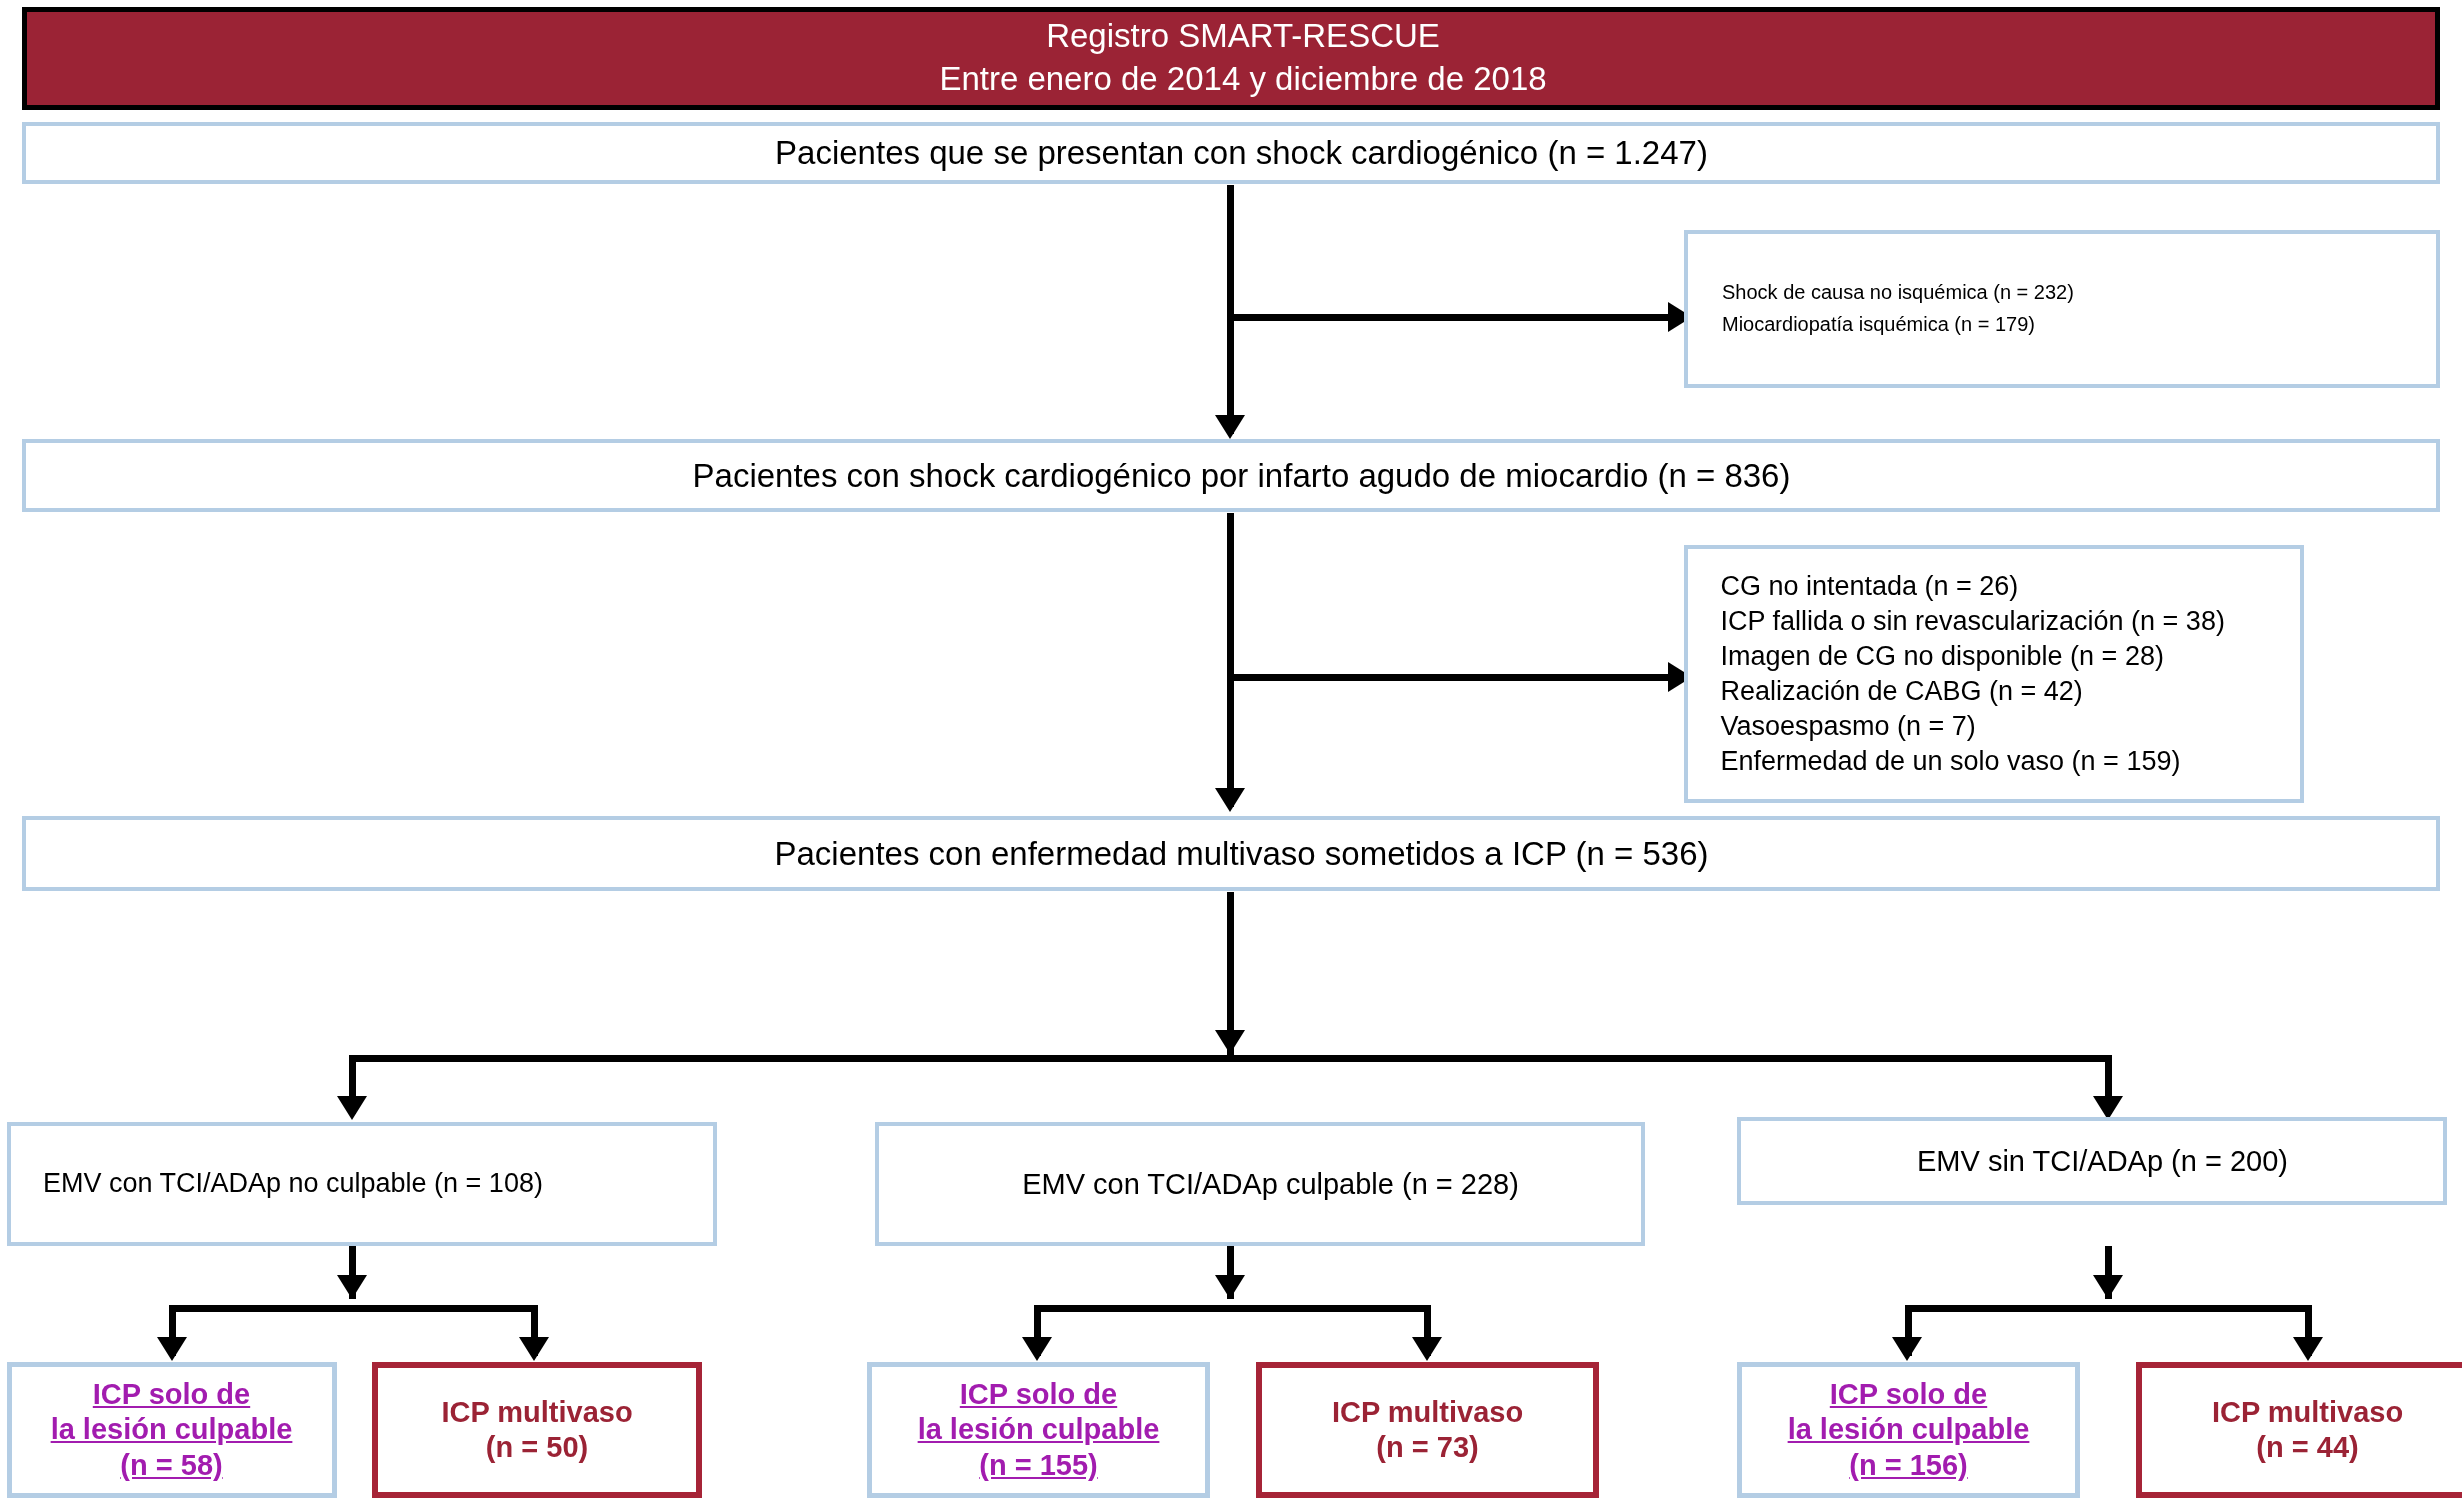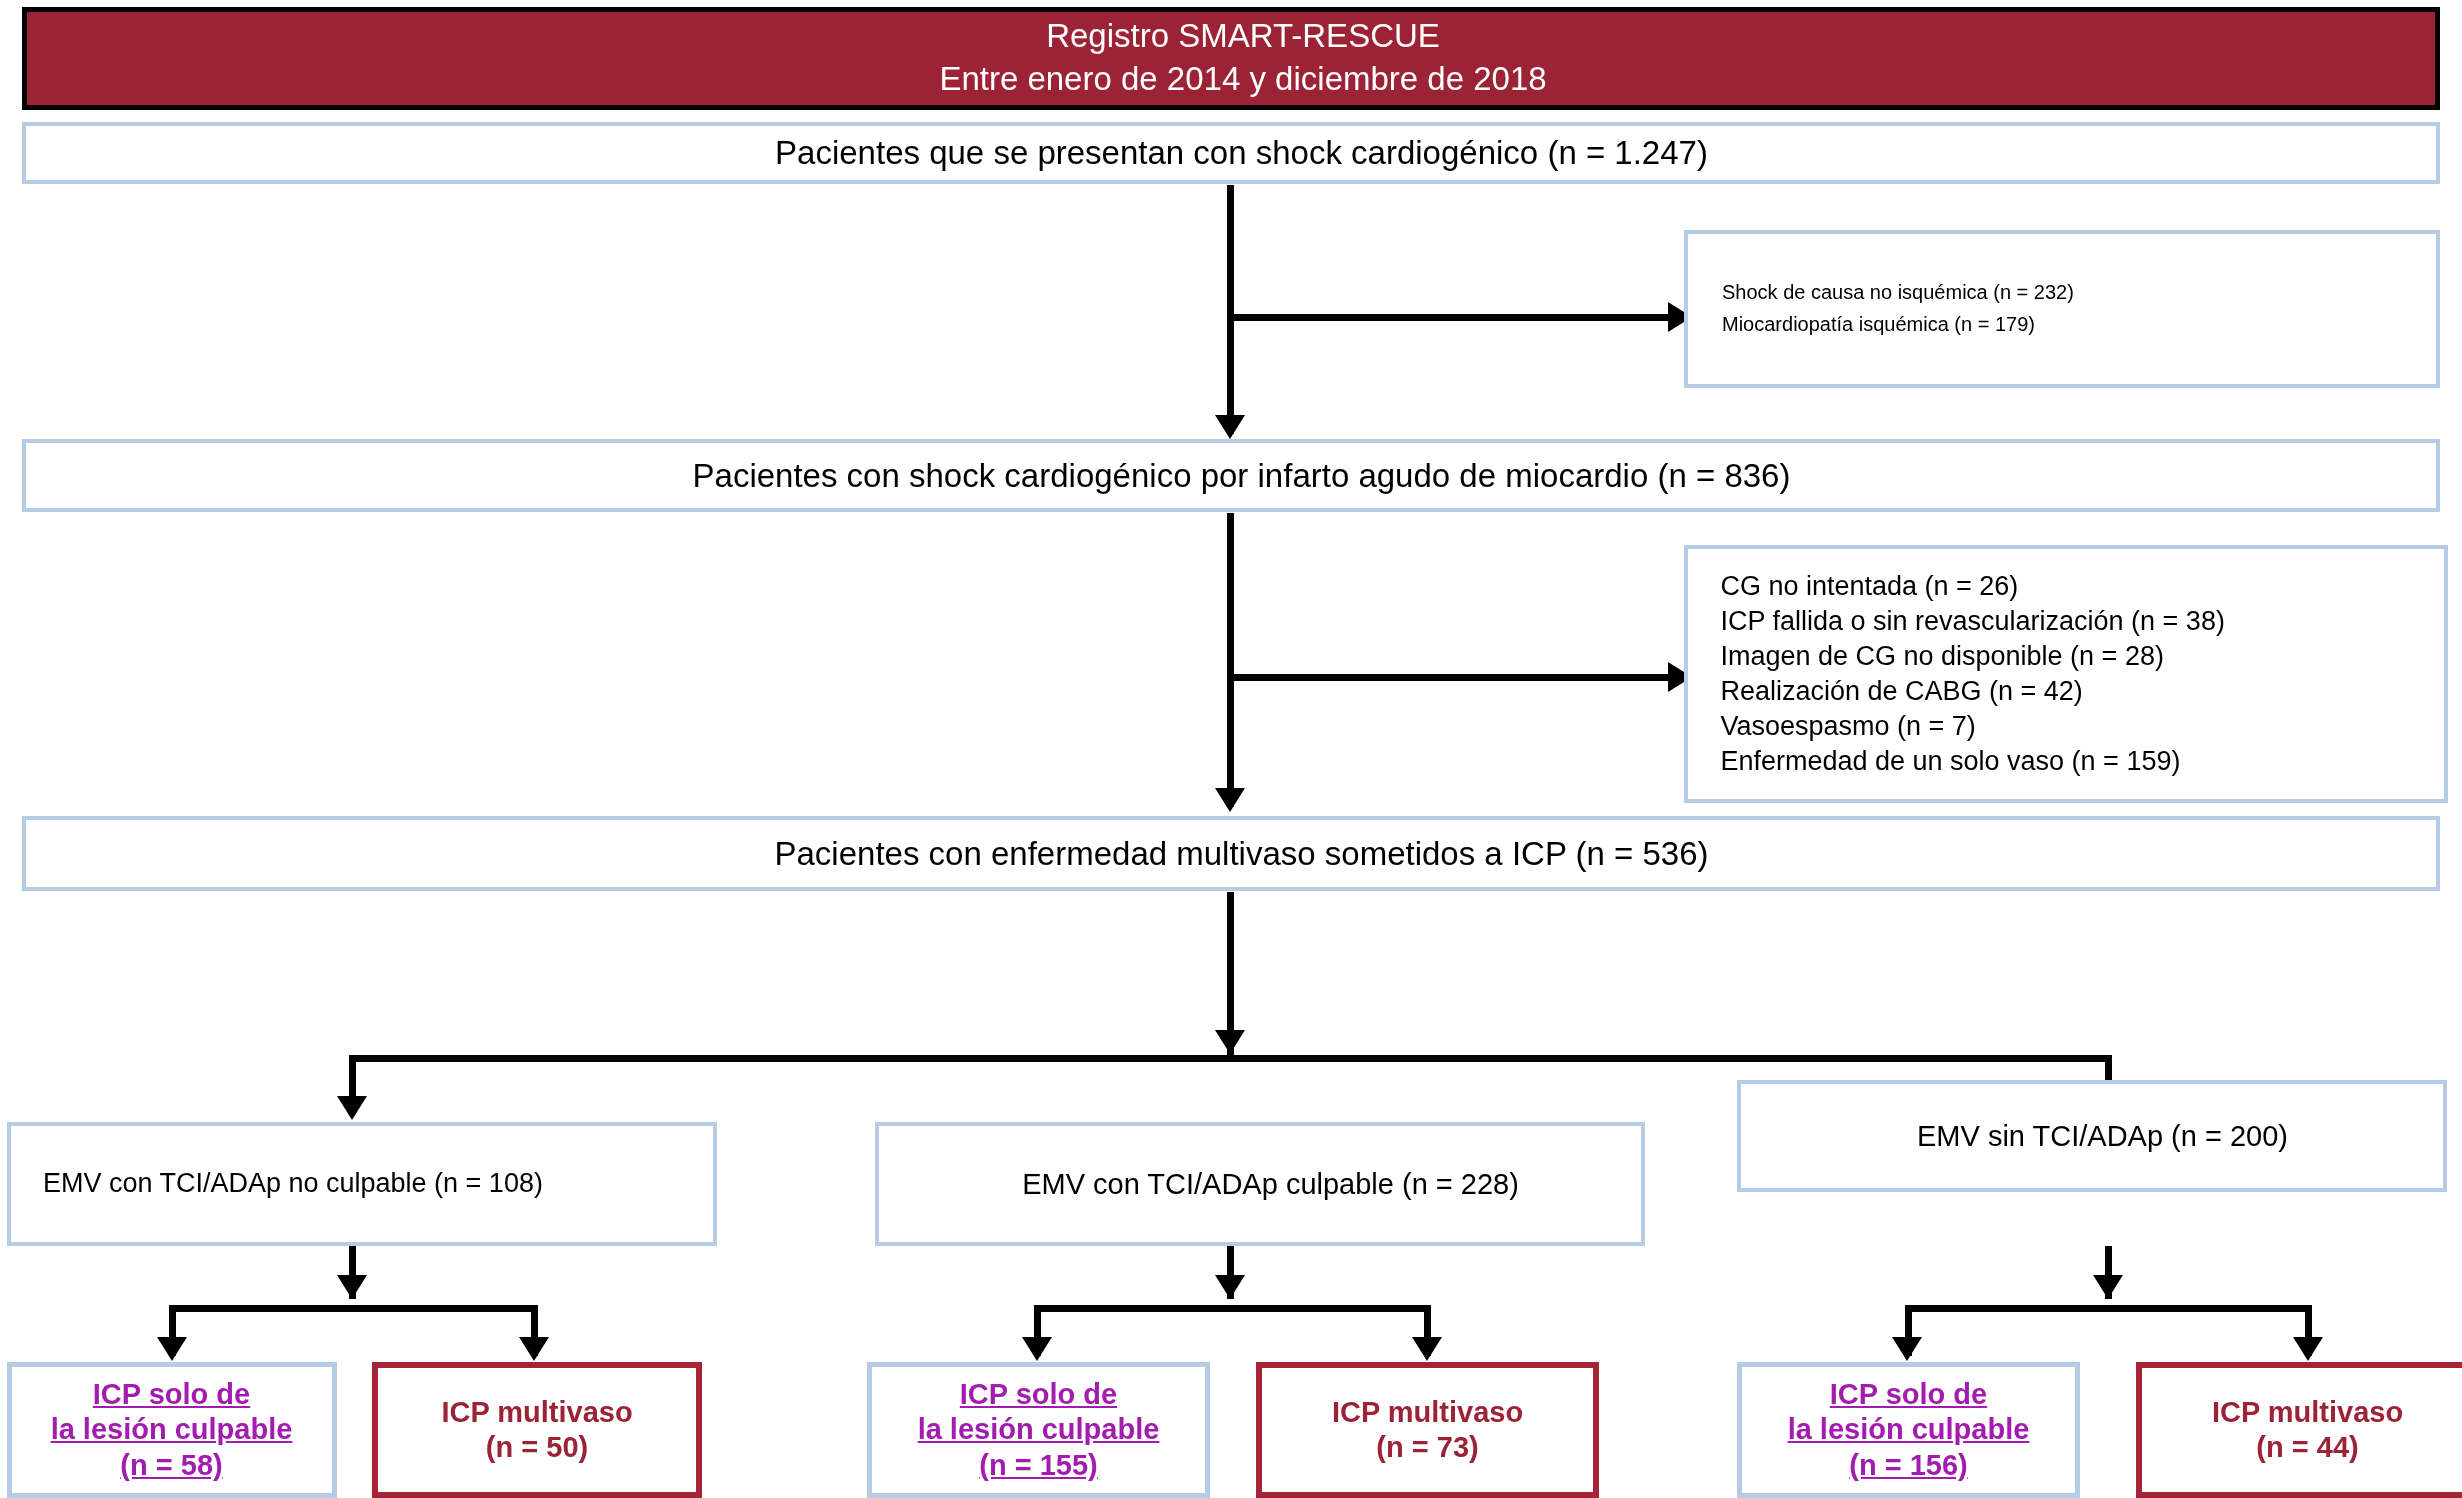--- a/index.html
+++ b/index.html
@@ -71,21 +71,21 @@
   <div class="box blue ctr" style="left:22px;top:439px;width:2418px;height:73px;">
     <div class="txt">Pacientes con shock cardiogénico por infarto agudo de miocardio (n = 836)</div>
   </div>
 
   <div class="ln vl" style="left:1227px;top:513px;width:6.5px;height:294px;"></div>
   <div class="arrow-d" style="left:1215px;top:788px;"></div>
 
   <div class="ln hl" style="left:1227px;top:674px;width:457px;height:6.5px;"></div>
   <div class="arrow-r" style="left:1668px;top:662px;"></div>
 
-  <div class="box blue excl2" style="left:1684px;top:545px;width:764px;height:258px;">
+  <div class="box blue excl2" style="left:1684px;top:545px;width:620px;height:258px;">
     <div class="txt">
       <div>CG no intentada (n = 26)</div>
       <div>ICP fallida o sin revascularización (n = 38)</div>
       <div>Imagen de CG no disponible (n = 28)</div>
       <div>Realización de CABG (n = 42)</div>
       <div>Vasoespasmo (n = 7)</div>
       <div>Enfermedad de un solo vaso (n = 159)</div>
     </div>
   </div>
 
@@ -141,21 +141,21 @@
   <div class="box leafblue leaf" style="left:867px;top:1362px;width:343px;height:136px;">
     <div class="txt" style="white-space:pre-line;">ICP solo de
 la lesión culpable
 (n = 155)</div>
   </div>
   <div class="box leafred leaf" style="left:1256px;top:1362px;width:343px;height:136px;">
     <div class="txt" style="white-space:pre-line;">ICP multivaso
 (n = 73)</div>
   </div>
 
-  <div class="box blue ctr" style="left:1737px;top:1080px;width:710px;height:112px;">
+  <div class="box blue ctr" style="left:1737px;top:1117px;width:710px;height:88px;">
     <div class="txt" style="font-size:29px;">EMV sin TCI/ADAp (n = 200)</div>
   </div>
 
   <div class="ln vl" style="left:2105px;top:1246px;width:6.5px;height:53px;"></div>
   <div class="arrow-d" style="left:2093px;top:1275px;"></div>
   <div class="ln hl" style="left:1905px;top:1305px;width:407px;height:7.3px;"></div>
   <div class="ln vl" style="left:1905px;top:1305px;width:7.3px;height:51px;"></div>
   <div class="arrow-d" style="left:1892px;top:1337px;"></div>
   <div class="ln vl" style="left:2305px;top:1305px;width:7.3px;height:51px;"></div>
   <div class="arrow-d" style="left:2293px;top:1337px;"></div>

